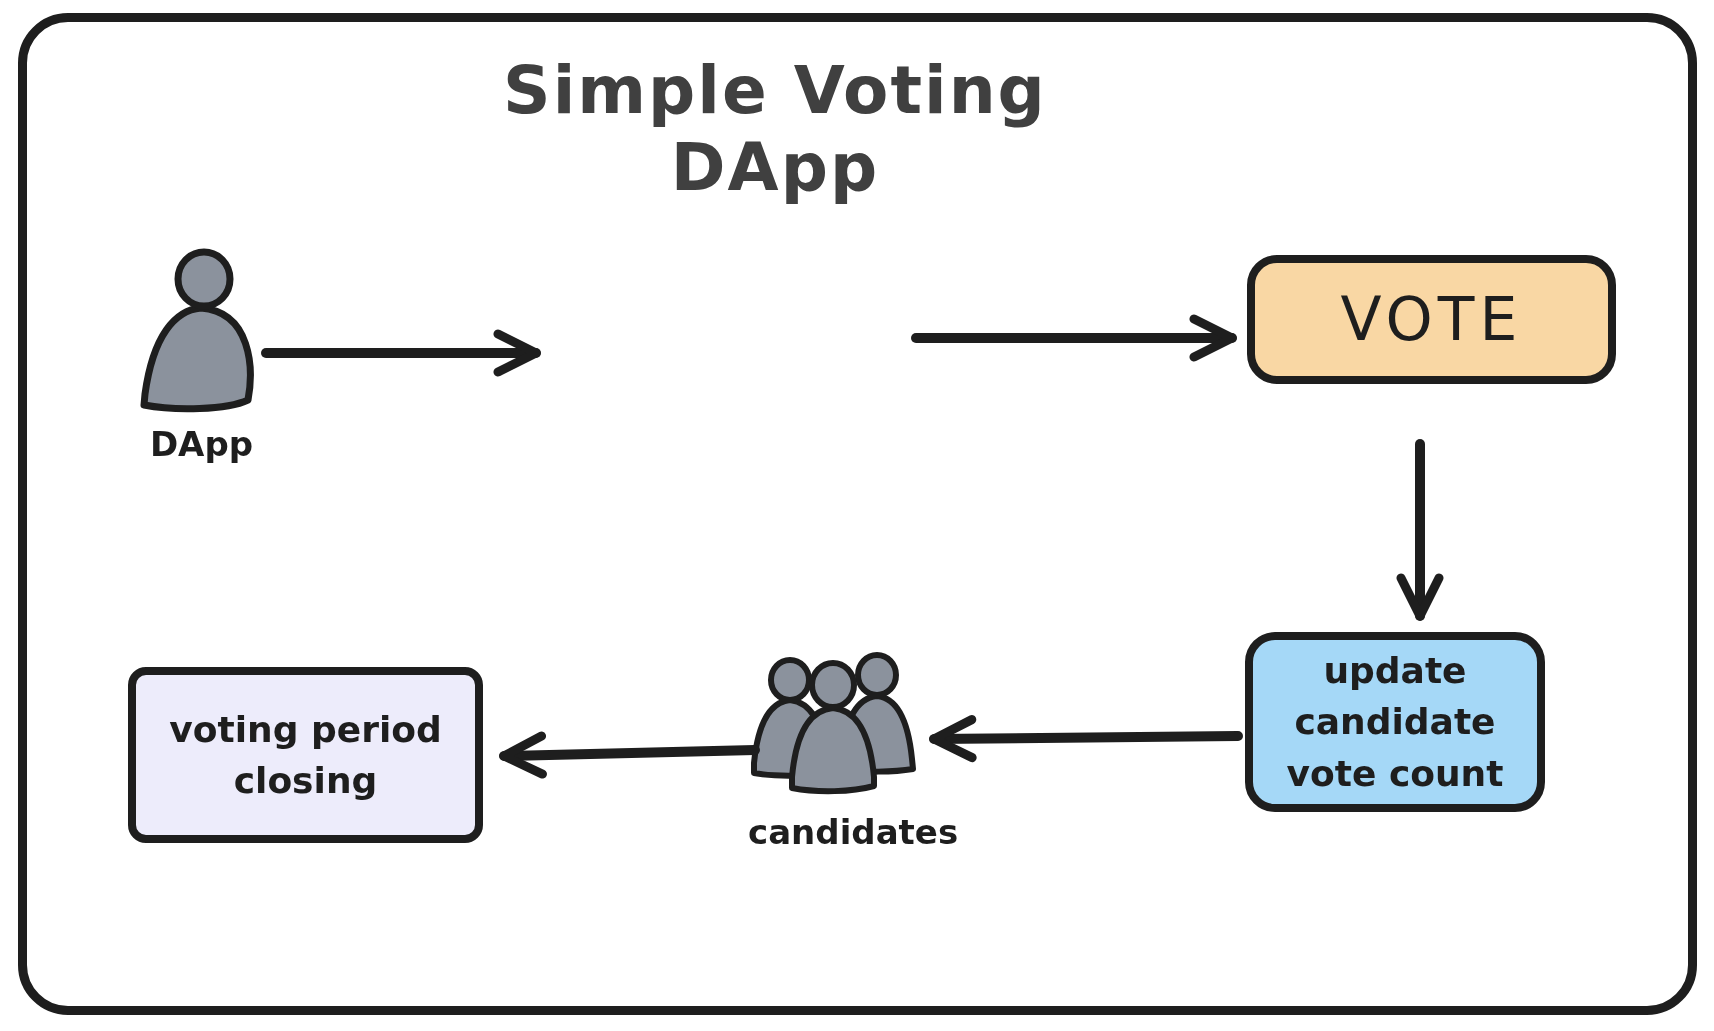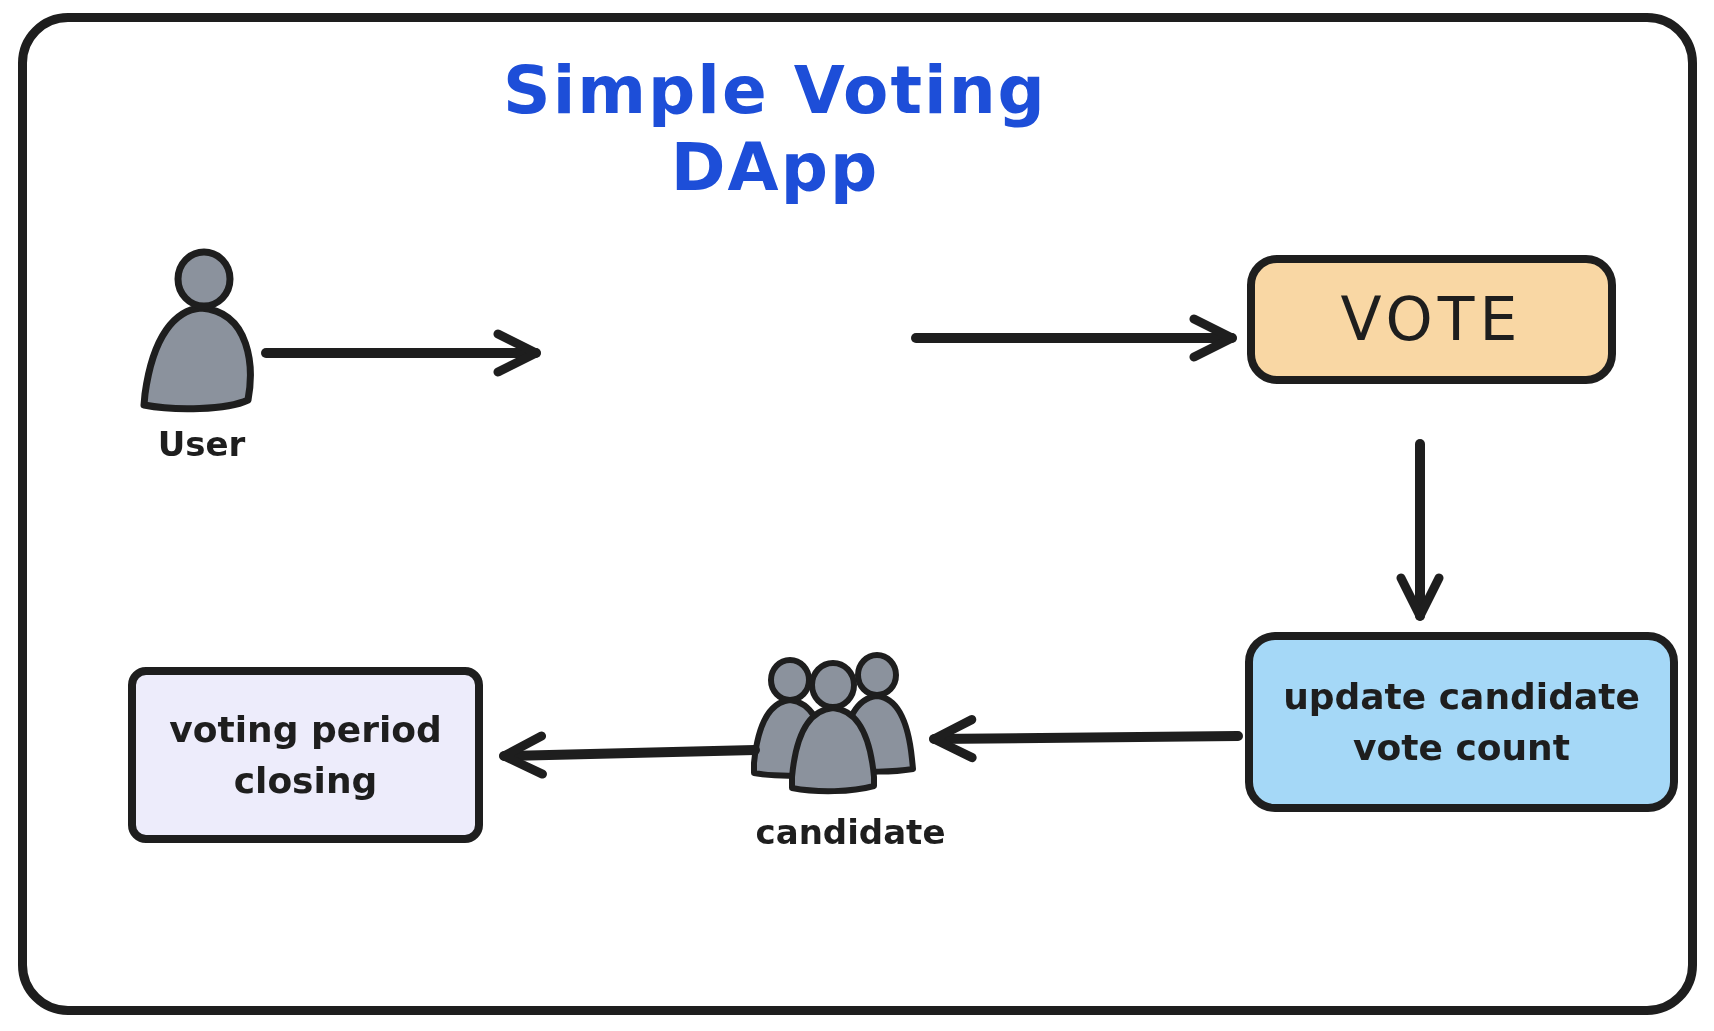--- a/index.html
+++ b/index.html
@@ -20,21 +20,21 @@
     border-radius: 50px;
     background: #ffffff;
   }
   .title {
     position: absolute;
     left: 390px; top: 52px;
     width: 770px;
     text-align: center;
     font-size: 66px;
     font-weight: 700;
-    color: #1d4ed8;
+    color: #404040;
     letter-spacing: 2px;
   }
   .node {
     position: absolute;
     box-sizing: border-box;
     border: 8px solid #1e1e1e;
     border-radius: 30px;
     display: flex;
     align-items: center;
     justify-content: center;
@@ -42,21 +42,21 @@
   }
   .node-label {
     white-space: pre-line;
     font-size: 36px;
     font-weight: 700;
     color: #1e1e1e;
     line-height: 1.42;
   }
   .node-green    { left: 560px;  top: 247px; width: 355px; height: 181px; }
   .node-orange   { left: 1247px; top: 255px; width: 369px; height: 129px; }
-  .node-blue     { left: 1245px; top: 632px; width: 433px; height: 180px; }
+  .node-blue     { left: 1245px; top: 632px; width: 300px; height: 180px; }
   .node-lavender { left: 128px;  top: 667px; width: 355px; height: 176px; border-radius: 18px; }
   .node-orange .node-label {
     font-size: 60px;
     font-weight: 400;
     letter-spacing: 5px;
   }
   .actor { position: absolute; }
   .actor svg { display: block; }
   .actor-label {
     position: absolute;
@@ -84,21 +84,21 @@
   <div class="title">Simple Voting DApp</div>
 
   <div class="actor user-actor">
     <svg width="133" height="167" viewBox="0 0 133 167">
       <g stroke="#1e1e1e" stroke-width="7" stroke-linejoin="round" stroke-linecap="round">
         <path d="M66,60 C40,62 18,88 10,146 L9,157 C40,163 92,162 113,152 C119,120 116,64 66,60 Z" fill="#8b929d"></path>
         <ellipse cx="69" cy="31" rx="26" ry="27" fill="#8b929d"></ellipse>
       </g>
     </svg>
   </div>
-  <div class="actor-label user-label">User</div>
+  <div class="actor-label user-label">DApp</div>
 
 
   <div class="node node-orange" style="background: rgb(249, 215, 164);">
     <div class="node-label">VOTE</div>
   </div>
 
   <div class="node node-blue" style="background: rgb(165, 216, 247);">
     <div class="node-label">update candidate
 vote count</div>
   </div>
@@ -111,21 +111,21 @@
         <ellipse cx="42" cy="35" rx="19" ry="20" fill="#8b929d"></ellipse>
 
         <path d="M129,51 C109,53 97,74 93,114 L93,124 C115,128 147,127 165,124 L164,114 C160,74 149,53 129,51 Z" fill="#8b929d"></path>
         <ellipse cx="129" cy="30" rx="19" ry="20" fill="#8b929d"></ellipse>
 
         <path d="M85,63 C62,65 48,88 44,132 L44,143 C70,148 104,147 126,141 L126,132 C122,88 108,65 85,63 Z" fill="#8b929d"></path>
         <ellipse cx="85" cy="40" rx="21" ry="22" fill="#8b929d"></ellipse>
       </g>
     </svg>
   </div>
-  <div class="actor-label cand-label">candidate</div>
+  <div class="actor-label cand-label">candidates</div>
 
   <div class="node node-lavender" style="background: rgb(237, 236, 251);">
     <div class="node-label">voting period
 closing</div>
   </div>
 
   <svg class="edges" width="1714" height="1031" viewBox="0 0 1714 1031">
     <defs>
       <marker id="arrowhead" markerUnits="userSpaceOnUse" markerWidth="56" markerHeight="52" refX="46" refY="25" orient="auto">
         <path d="M8,6 L46,25 L8,44" fill="none" stroke="#1e1e1e" stroke-width="9" stroke-linecap="round" stroke-linejoin="round"></path>

